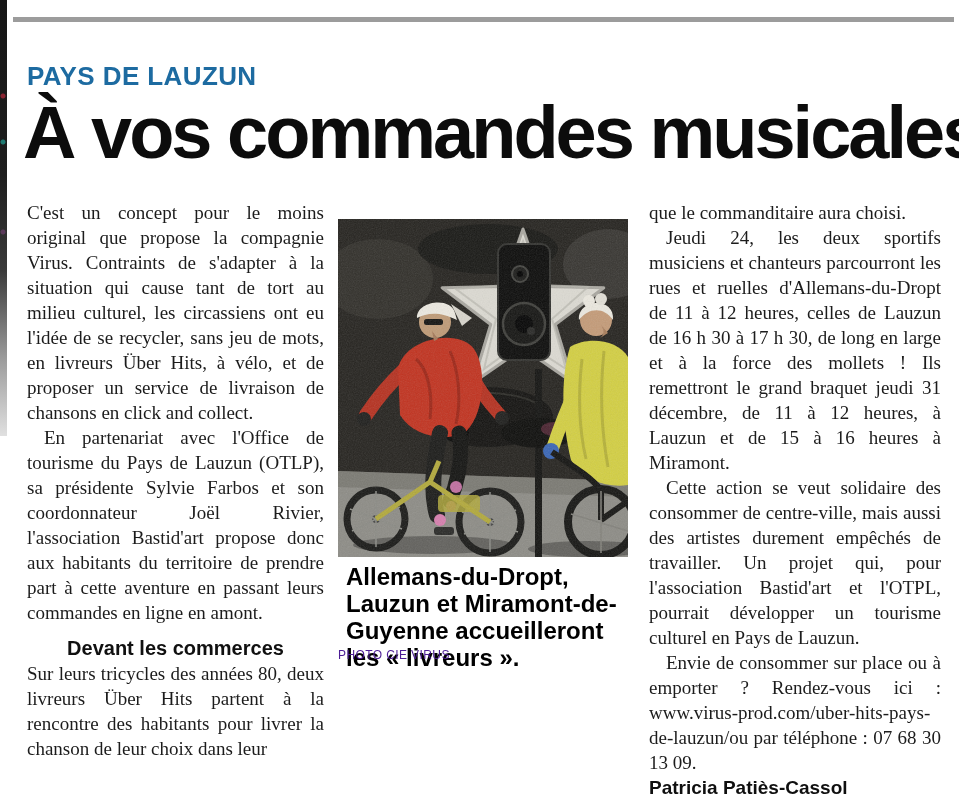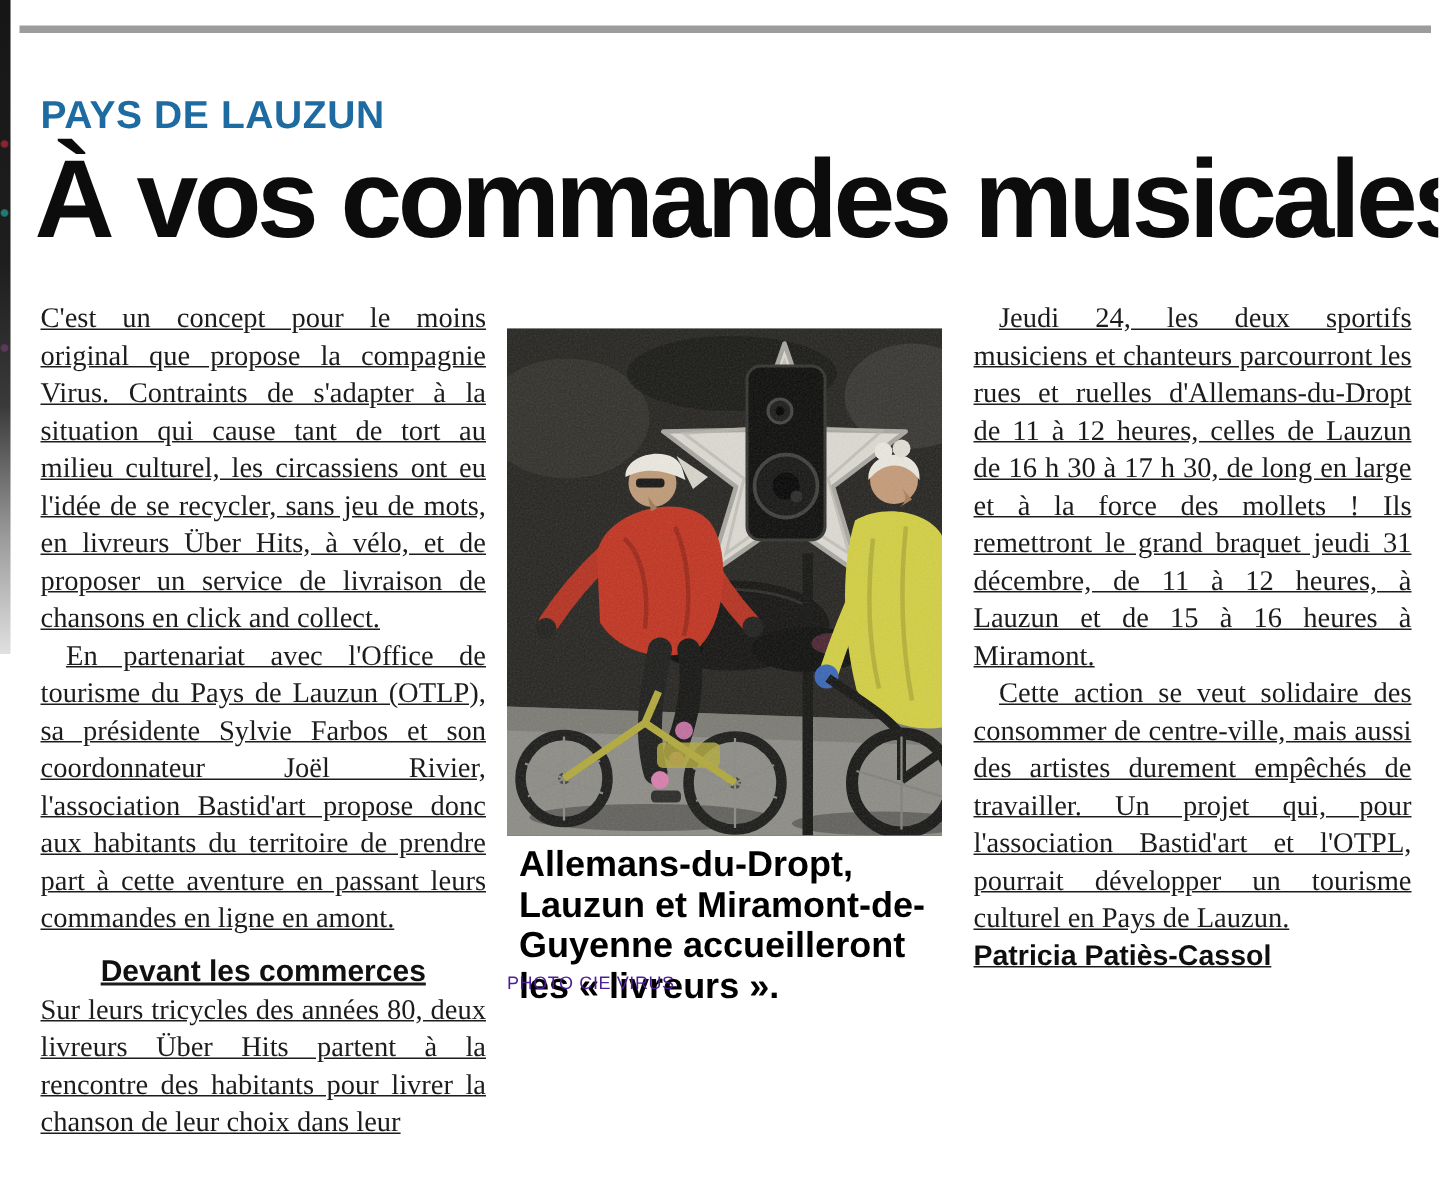--- a/index.html
+++ b/index.html
@@ -11,21 +11,21 @@
       radial-gradient(circle at 3px 142px, #1f7a72 0 2px, transparent 3px),
       radial-gradient(circle at 3px 232px, #5a3a5a 0 2px, transparent 3px),
       linear-gradient(#161616 0%, #1e1e1e 40%, #3a3a3a 62%, #9a9a9a 82%, #e0e0e0 100%);}
   .top-rule{position:absolute;left:13px;top:17px;width:941px;height:5px;background:#9c9c9c;}
   .kicker{position:absolute;left:27px;top:61px;font-family:"Liberation Sans",sans-serif;
           font-weight:700;font-size:26px;line-height:30px;letter-spacing:.4px;}
   .headline{position:absolute;left:23px;top:92px;margin:0;width:930px;
             font-family:"Liberation Sans",sans-serif;font-weight:700;
             font-size:74px;line-height:82px;letter-spacing:-3px;color:#0c0c0c;white-space:nowrap;}
   .col{position:absolute;top:200px;font-size:19px;line-height:25px;text-align:justify;
-       color:#1c1c1c;hyphens:auto;text-decoration:underline;-webkit-hyphens:auto;}
+       color:#1c1c1c;hyphens:auto;-webkit-hyphens:auto;}
   .col p{margin:0;}
   .col p.indent{text-indent:17px;}
   .col1{left:27px;width:297px;}
   .col3{left:649px;width:292px;}
   .subhead{margin:11px 0 1px;font-family:"Liberation Sans",sans-serif;font-weight:700;
            font-size:20px;line-height:24px;color:#101010;text-align:center;}
   .photo-wrap{position:absolute;left:338px;top:219px;width:290px;height:338px;
               background:#262624;overflow:hidden;}
   .caption{position:absolute;left:346px;top:563px;width:294px;
            font-family:"Liberation Sans",sans-serif;font-weight:700;
@@ -137,18 +137,20 @@
 
       <rect x="0" y="0" width="290" height="338" filter="url(#noise)" opacity="0.16"></rect>
     </svg>
   </div>
 
   <div class="caption">Allemans-du-Dropt, Lauzun et Miramont-de-Guyenne accueilleront les « livreurs ».</div>
   <div class="credit" style="color: #4c1d95;">PHOTO CIE VIRUS</div>
 
 
   <div class="col col3">
+    <p>que le commanditaire aura choisi.</p>
     <p class="indent">Jeudi 24, les deux sportifs musiciens et chanteurs parcourront les rues et ruelles d'Allemans-du-Dropt de 11 à 12 heures, celles de Lauzun de 16 h 30 à 17 h 30, de long en large et à la force des mollets ! Ils remettront le grand braquet jeudi 31 décembre, de 11 à 12 heures, à Lauzun et de 15 à 16 heures à Miramont.</p>
     <p class="indent">Cette action se veut solidaire des consommer de centre-ville, mais aussi des artistes durement empêchés de travailler. Un projet qui, pour l'association Bastid'art et l'OTPL, pourrait développer un tourisme culturel en Pays de Lauzun.</p>
+    <p class="indent">Envie de consommer sur place ou à emporter ? Rendez-vous ici : www.virus-prod.com/uber-hits-pays-de-lauzun/ou par téléphone : 07 68 30 13 09.</p>
     <div class="author">Patricia Patiès-Cassol</div>
   </div>
 
 </div>
 
 </body></html>

